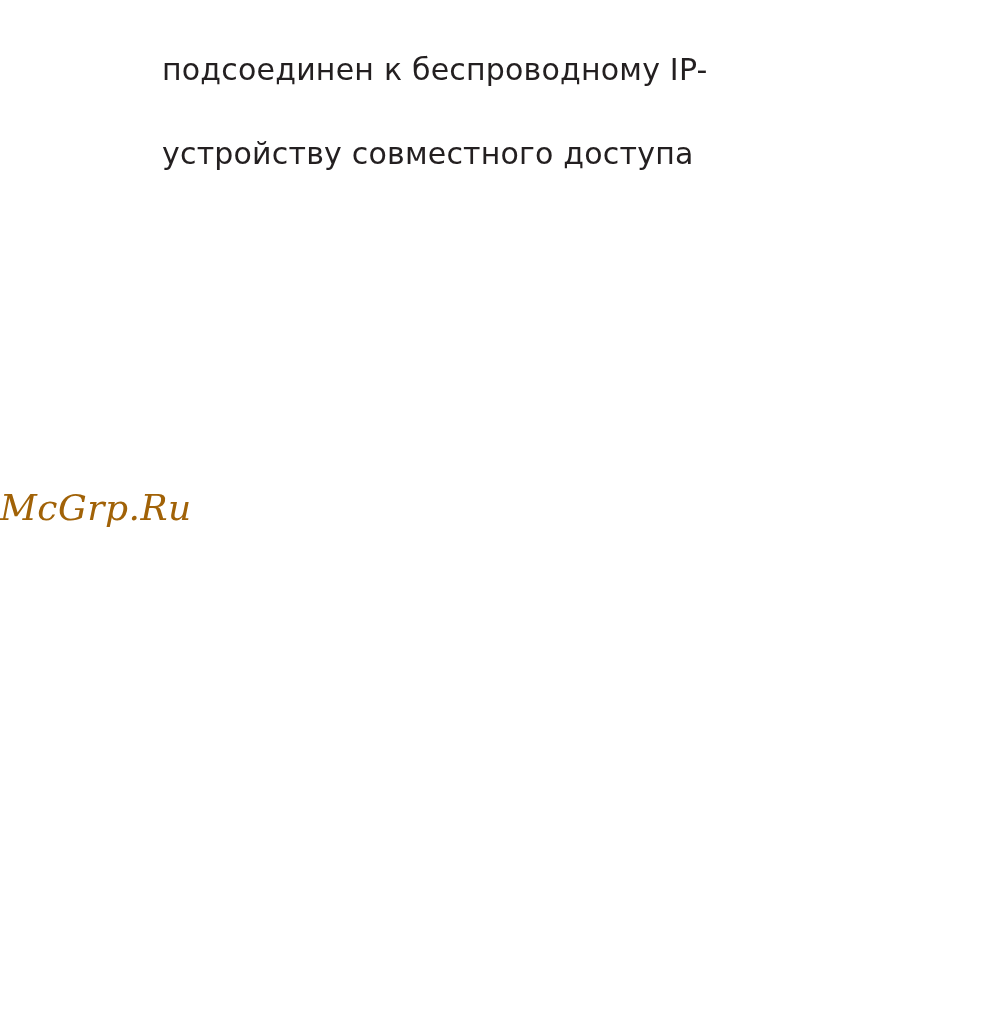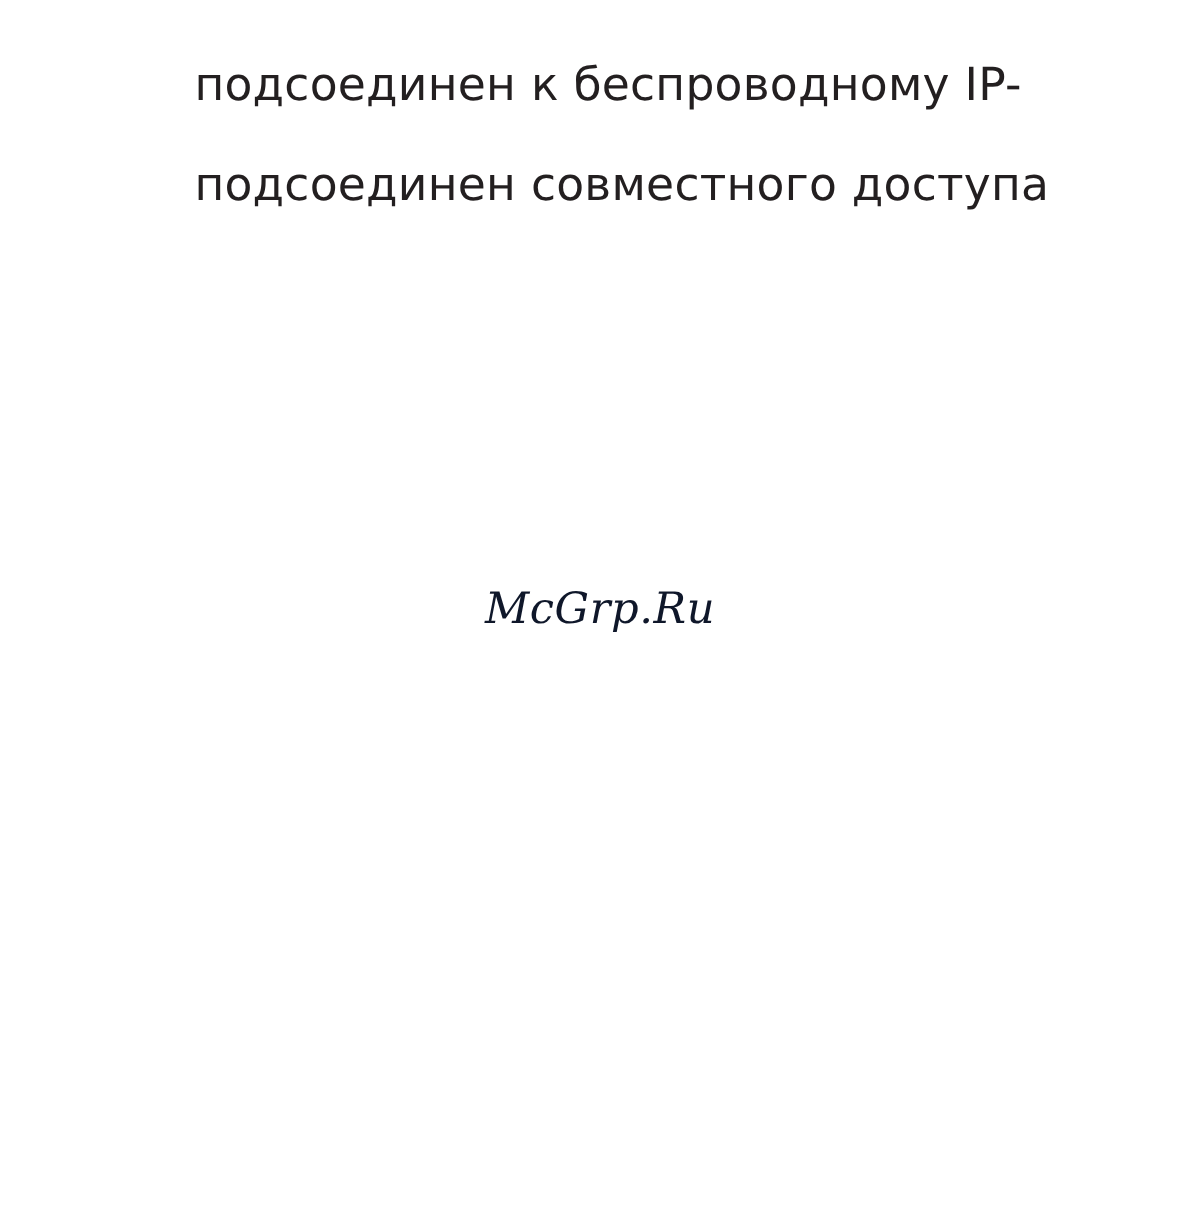--- a/index.html
+++ b/index.html
@@ -23,46 +23,45 @@
 
   .doc-text {
     position: absolute;
     left: 162px;
     top: 28px;
     width: 740px;
   }
 
   .doc-line {
     font-family: "DejaVu Sans", sans-serif;
-    font-size: 38px;
+    font-size: 30px;
     line-height: 84px;
     color: #231f20;
     letter-spacing: 0.2px;
     white-space: pre;
   }
 
   .watermark {
     position: absolute;
     left: 0;
     top: 487px;
     width: 1000px;
-    text-align: center;
     font-family: "DejaVu Serif", serif;
     font-style: italic;
     font-size: 36px;
-    color: #0f172a;
+    color: #a16207;
     letter-spacing: 0.5px;
     user-select: none;
   }
 </style>
 </head>
 <body>
 
 <div class="page">
 
   <div class="doc-text">
     <div class="doc-line">подсоединен к беспроводному IP-</div>
-    <div class="doc-line">подсоединен совместного доступа</div>
+    <div class="doc-line">устройству совместного доступа</div>
   </div>
 
   <div class="watermark">McGrp.Ru</div>
 
 </div>
 
 </body></html>

